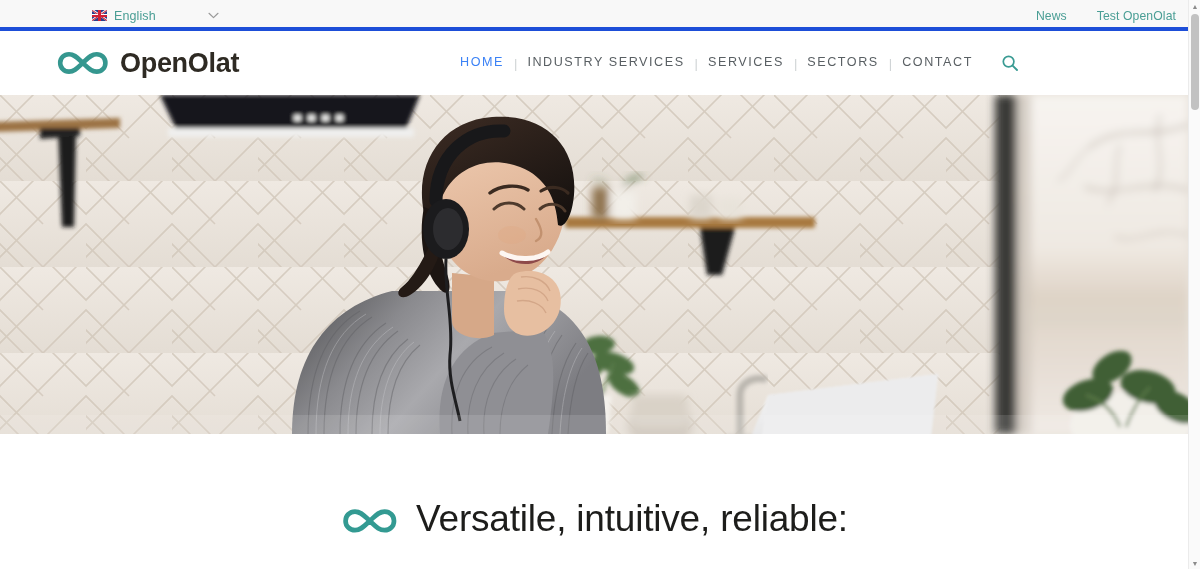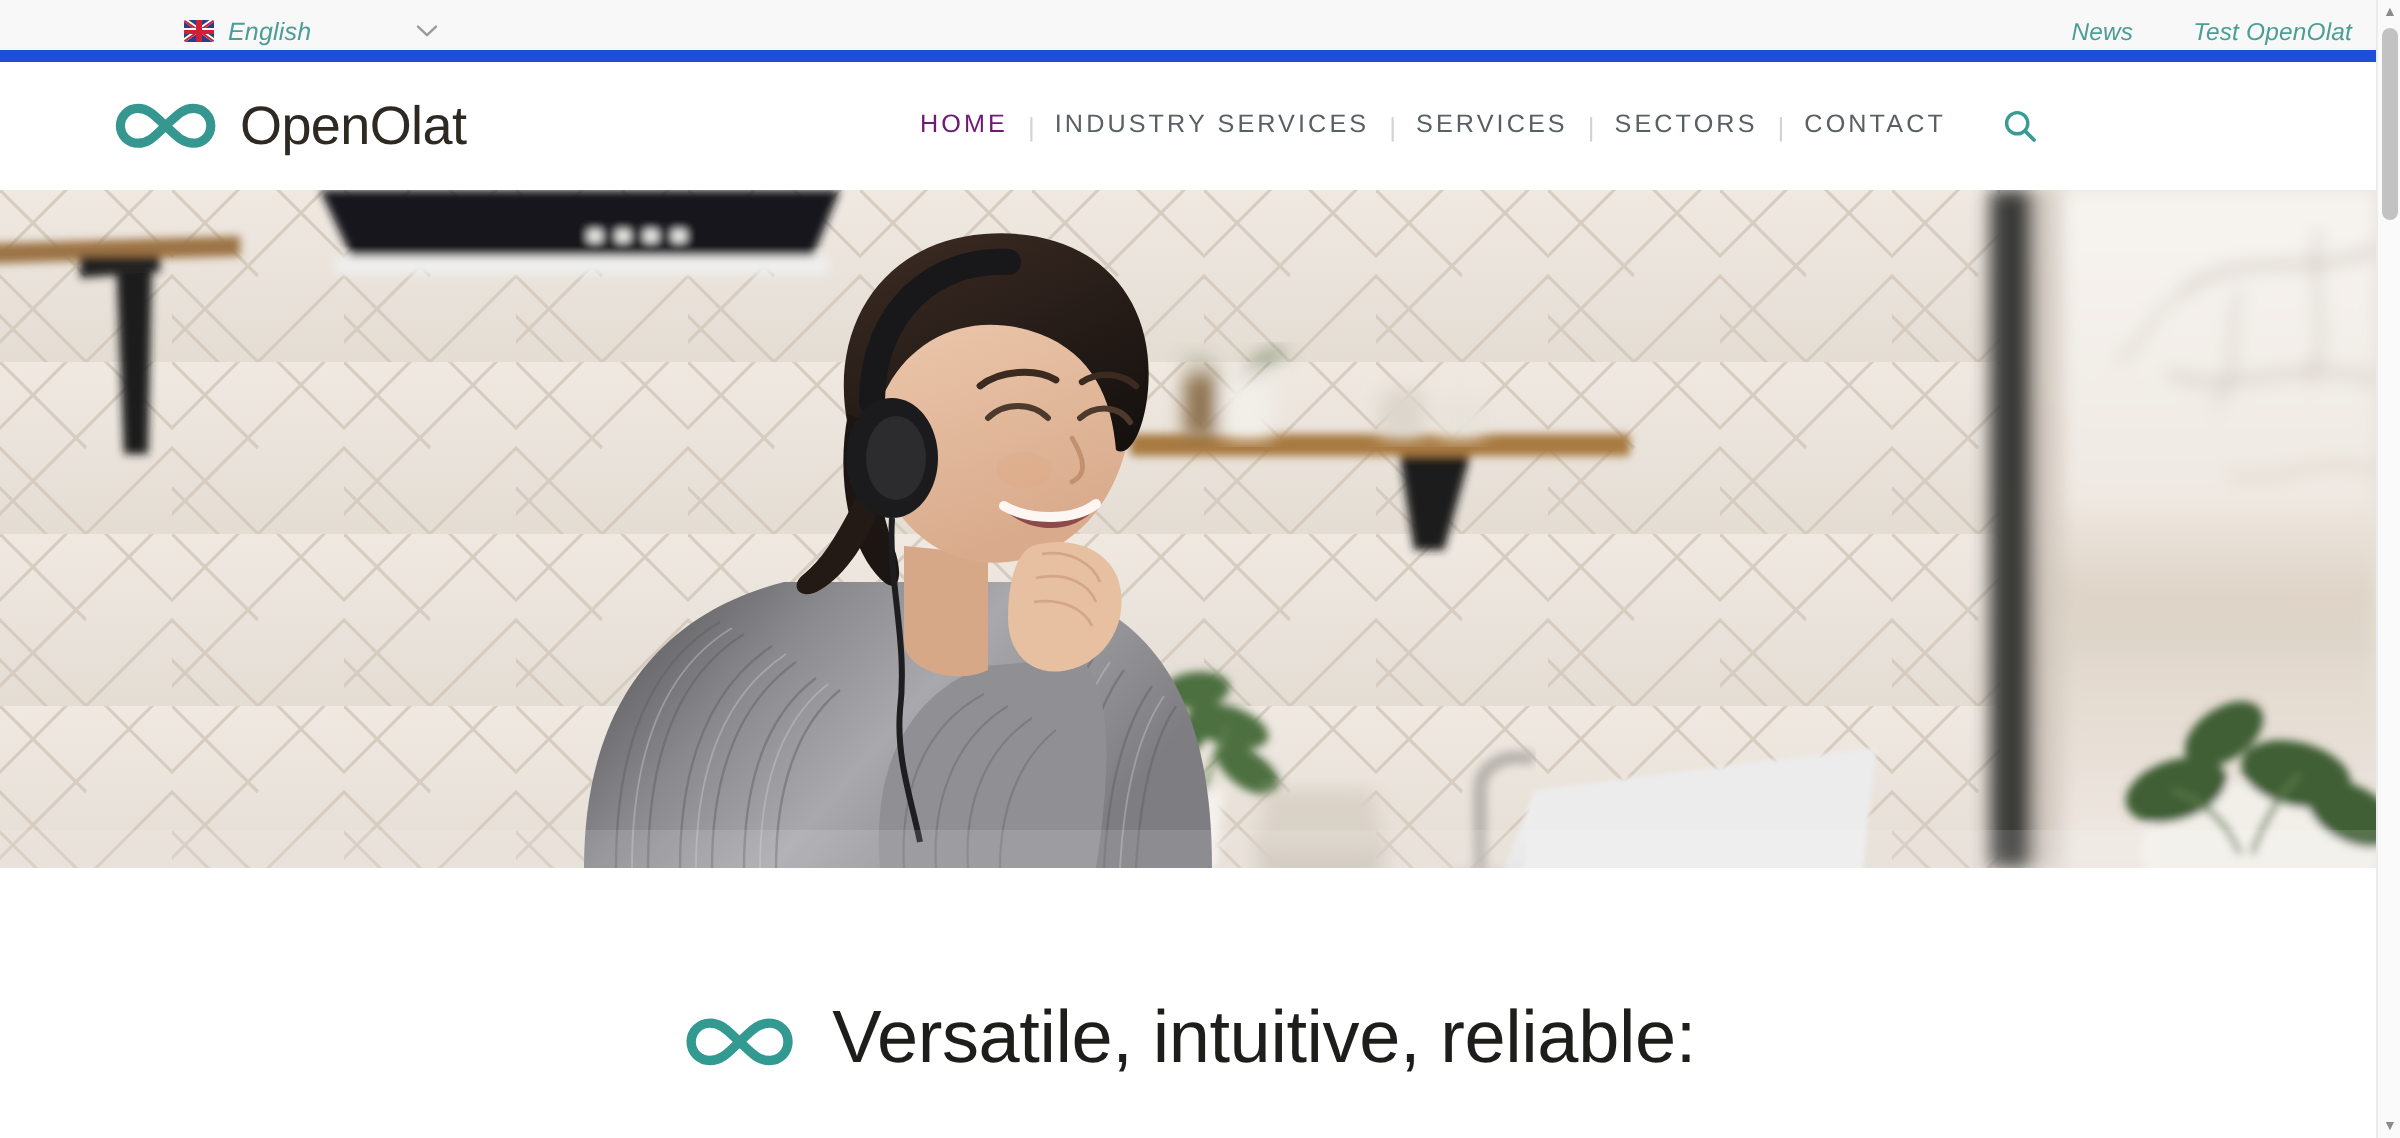--- a/index.html
+++ b/index.html
@@ -9,22 +9,21 @@
     background: #ffffff;
     font-family: "Liberation Sans", sans-serif;
   }
   .page { position: relative; width: 1200px; height: 569px; background:#fff; }
 
   
   .topbar {
     position: absolute; top: 0; left: 0;
     width: 1188px; height: 31px;
     background: #f8f8f8;
-    border-bottom: 6px solid #1d4ed8;
-    font-style: italic;
+    border-bottom: 4px solid #1d4ed8;
   }
   .lang-select {
     position: absolute; left: 92px; top: 0;
     height: 31px; display: flex; align-items: center; gap: 7px;
     cursor: pointer;
   }
   .flag-icon {
     width: 15px; height: 11px; display: block;
     position: relative; overflow: hidden; border-radius: 1px;
     background: #2a3e8c;
@@ -74,35 +73,35 @@
     position: absolute; top: 31px; left: 0;
     width: 1188px; height: 64px;
     background: #ffffff;
   }
   .brand {
     position: absolute; left: 55px; top: 0; height: 64px;
     display: flex; align-items: center; gap: 9px; cursor: pointer;
   }
   .brand-mark { display: block; }
   .brand-text {
-    font-size: 27px; font-weight: normal; color: #2e2a23;
+    font-size: 27px; font-weight: bold; color: #2e2a23;
     letter-spacing: -.3px; line-height: 1;
   }
 
   .mainnav {
     position: absolute; left: 460px; top: 0; height: 64px;
     display: flex; align-items: center;
   }
   .nav-item {
     position: relative;
     font-size: 12.6px; letter-spacing: 1.55px;
     color: #595f63; text-decoration: none; cursor: pointer;
     padding: 0 0 2px 0; white-space: nowrap;
   }
-  .nav-item.active { color: #701a75; }
+  .nav-item.active { color: #3b82f6; }
   .nav-item.active::after {
     content: ""; position: absolute;
     left: 1px; right: 1px; bottom: -30px; height: 4px;
     background: #3a9b93;
   }
   .nav-sep {
     color: #cfd3d5; font-size: 13px; margin: 0 10px; user-select: none;
     font-weight: 300;
   }
   .nav-gap { width: 26px; }

